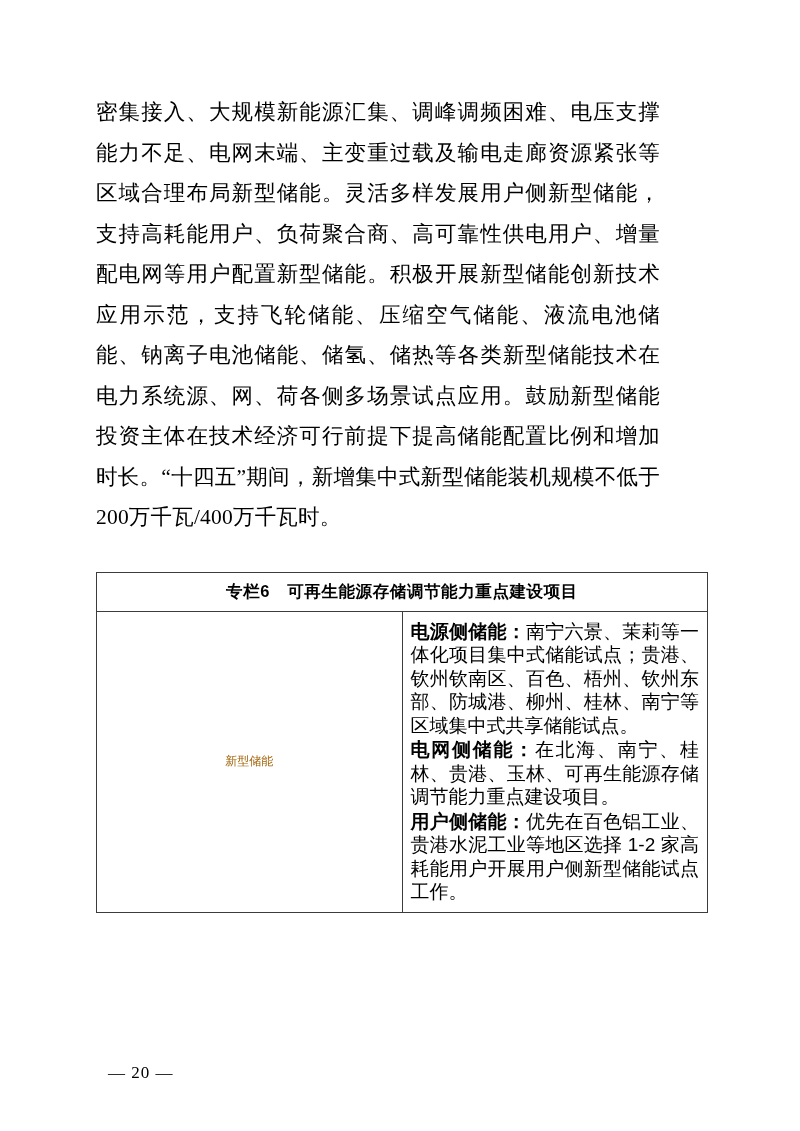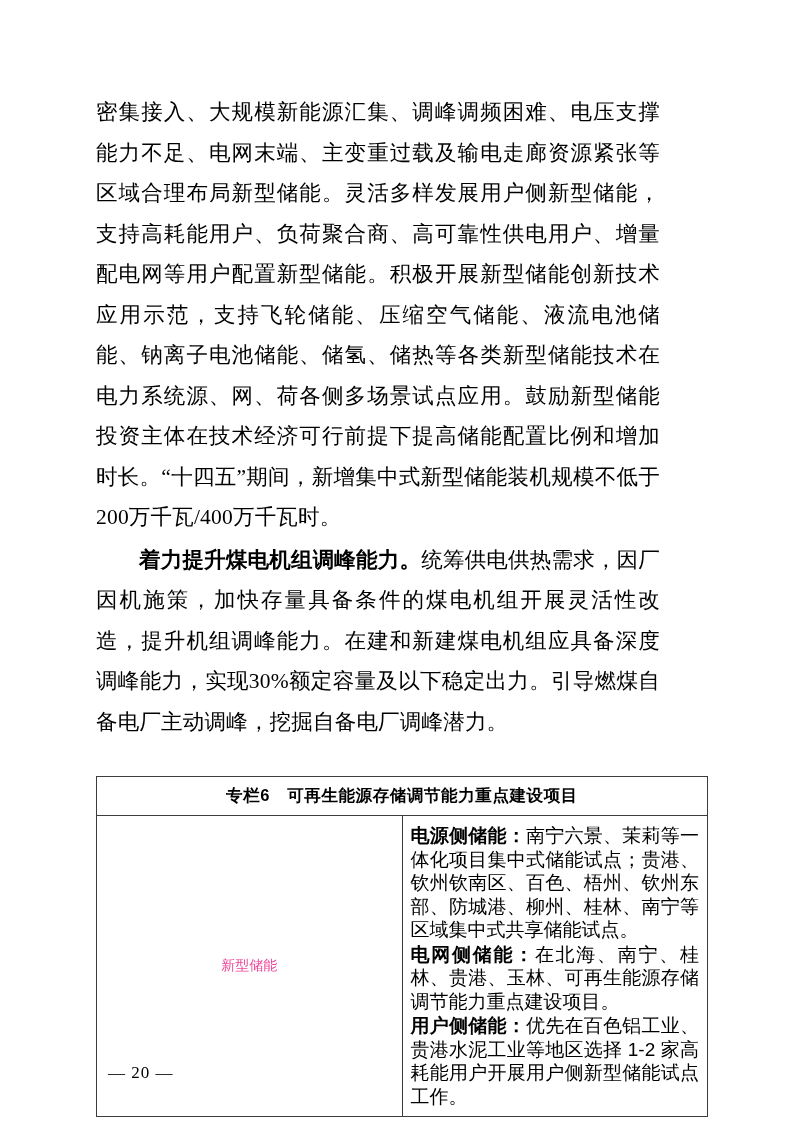--- a/index.html
+++ b/index.html
@@ -60,23 +60,23 @@
     text-align: center;
     font-weight: bold;
     font-size: 16.5px;
     padding: 9px 0 10px 0;
     font-family: "Liberation Sans", sans-serif;
     letter-spacing: 0.6px;
   }
   td.row-label {
     width: 112px;
     text-align: center;
-    font-size: 14px;
+    font-size: 12px;
     font-family: "Liberation Sans", sans-serif;
-    color: #ec4899;
+    color: #a16207;
   }
   td.row-content {
     padding: 9px 12px 10px 12px;
     font-size: 19px;
     line-height: 23.5px;
     font-family: "Liberation Sans", sans-serif;
     text-align: justify;
     text-justify: inter-ideograph;
   }
   .item {
@@ -108,21 +108,20 @@
 </style>
 </head>
 <body>
 
 <div class="page">
 
   <div class="body-text">
 
     <p class="para">密集接入、大规模新能源汇集、调峰调频困难、电压支撑能力不足、电网末端、主变重过载及输电走廊资源紧张等区域合理布局新型储能。灵活多样发展用户侧新型储能，支持高耗能用户、负荷聚合商、高可靠性供电用户、增量配电网等用户配置新型储能。积极开展新型储能创新技术应用示范，支持飞轮储能、压缩空气储能、液流电池储能、钠离子电池储能、储氢、储热等各类新型储能技术在电力系统源、网、荷各侧多场景试点应用。鼓励新型储能投资主体在技术经济可行前提下提高储能配置比例和增加时长。“十四五”期间，新增集中式新型储能装机规模不低于200万千瓦/400万千瓦时。</p>
 
-    <p class="para indent"><span class="bold-lead">着力提升煤电机组调峰能力。</span><span>统筹供电供热需求，因厂因机施策，加快存量具备条件的煤电机组开展灵活性改造，提升机组调峰能力。在建和新建煤电机组应具备深度调峰能力，实现30%额定容量及以下稳定出力。引导燃煤自备电厂主动调峰，挖掘自备电厂调峰潜力。</span></p>
 
   </div>
 
   <div class="box-wrap">
     <table class="box">
       <tbody>
           <tr>
         <td class="box-title" colspan="2">专栏6　可再生能源存储调节能力重点建设项目</td>
       </tr>
       <tr>

